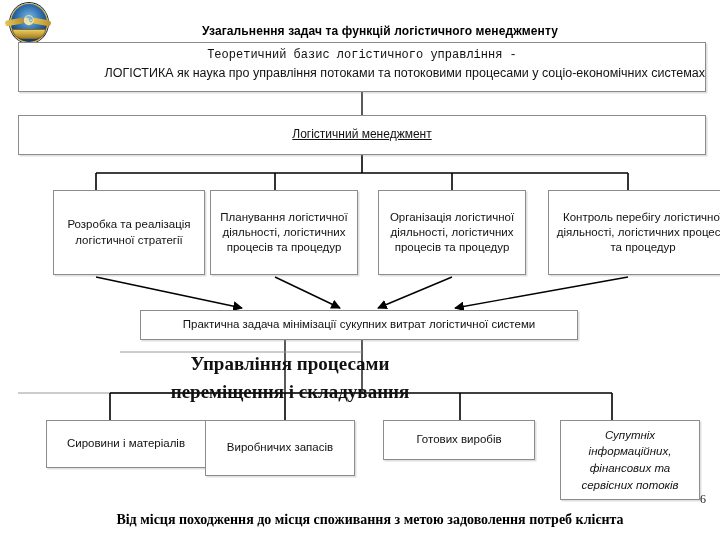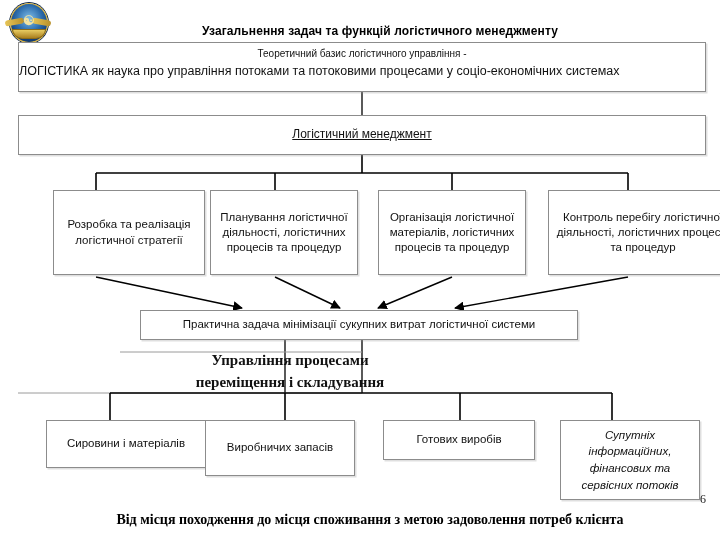--- a/index.html
+++ b/index.html
@@ -68,24 +68,24 @@
     padding:0 4px;
     line-height:1.32;
   }
 
   
   #box-theory{
     left:18px;top:42px;width:688px;height:50px;
     display:block;padding-top:4px;
   }
   #box-theory .l1{
-    display:block;text-align:center;font-size:10px;line-height:1.45;
+    display:block;text-align:center;font-size:12px;line-height:1.45;font-family:Liberation Mono, monospace;
   }
   #box-theory .l2{
-    display:block;text-align:left;font-size:12.5px;line-height:1.5;
+    display:block;text-align:right;font-size:12.5px;line-height:1.5;
     white-space:nowrap;
   }
 
   #box-management{
     left:18px;top:115px;width:688px;height:40px;
     font-size:12px;
     text-decoration:underline;
   }
 
   
@@ -98,21 +98,21 @@
   #box-task{
     left:140px;top:310px;width:438px;height:30px;
     font-size:11.5px;
     align-items:center;
   }
 
   
   #caption-processes{
     position:absolute;left:120px;top:350px;width:340px;
     font-family:"Liberation Serif", serif;
-    font-size:15px;font-weight:bold;text-align:center;
+    font-size:19px;font-weight:bold;text-align:center;
     line-height:1.45;color:#111;
   }
 
   
   .flow-box{top:420px;font-size:11.5px;}
   #flow-1{left:30px;width:160px;height:48px;margin-left:16px;}
   #flow-2{left:205px;width:150px;height:56px;}
   #flow-3{left:383px;width:152px;height:40px;}
   #flow-4{left:560px;width:140px;height:80px;}
   #flow-4 .txt{font-style:italic;font-size:11.5px;line-height:1.45;}
@@ -195,21 +195,21 @@
     <span class="txt">Логістичний менеджмент</span>
   </div>
 
   <div class="box fn-box" id="fn-1">
     <span class="txt">Розробка та реалізація логістичної стратегії</span>
   </div>
   <div class="box fn-box" id="fn-2">
     <span class="txt">Планування логістичної діяльності, логістичних процесів та процедур</span>
   </div>
   <div class="box fn-box" id="fn-3">
-    <span class="txt">Організація логістичної матеріалів, логістичних процесів та процедур</span>
+    <span class="txt">Організація логістичної діяльності, логістичних процесів та процедур</span>
   </div>
   <div class="box fn-box" id="fn-4">
     <span class="txt">Контроль перебігу логістичної діяльності, логістичних процесів та процедур</span>
   </div>
 
   <div class="box" id="box-task">
     <span class="txt">Практична задача мінімізації сукупних витрат логістичної системи</span>
   </div>
 
   <div id="caption-processes">

